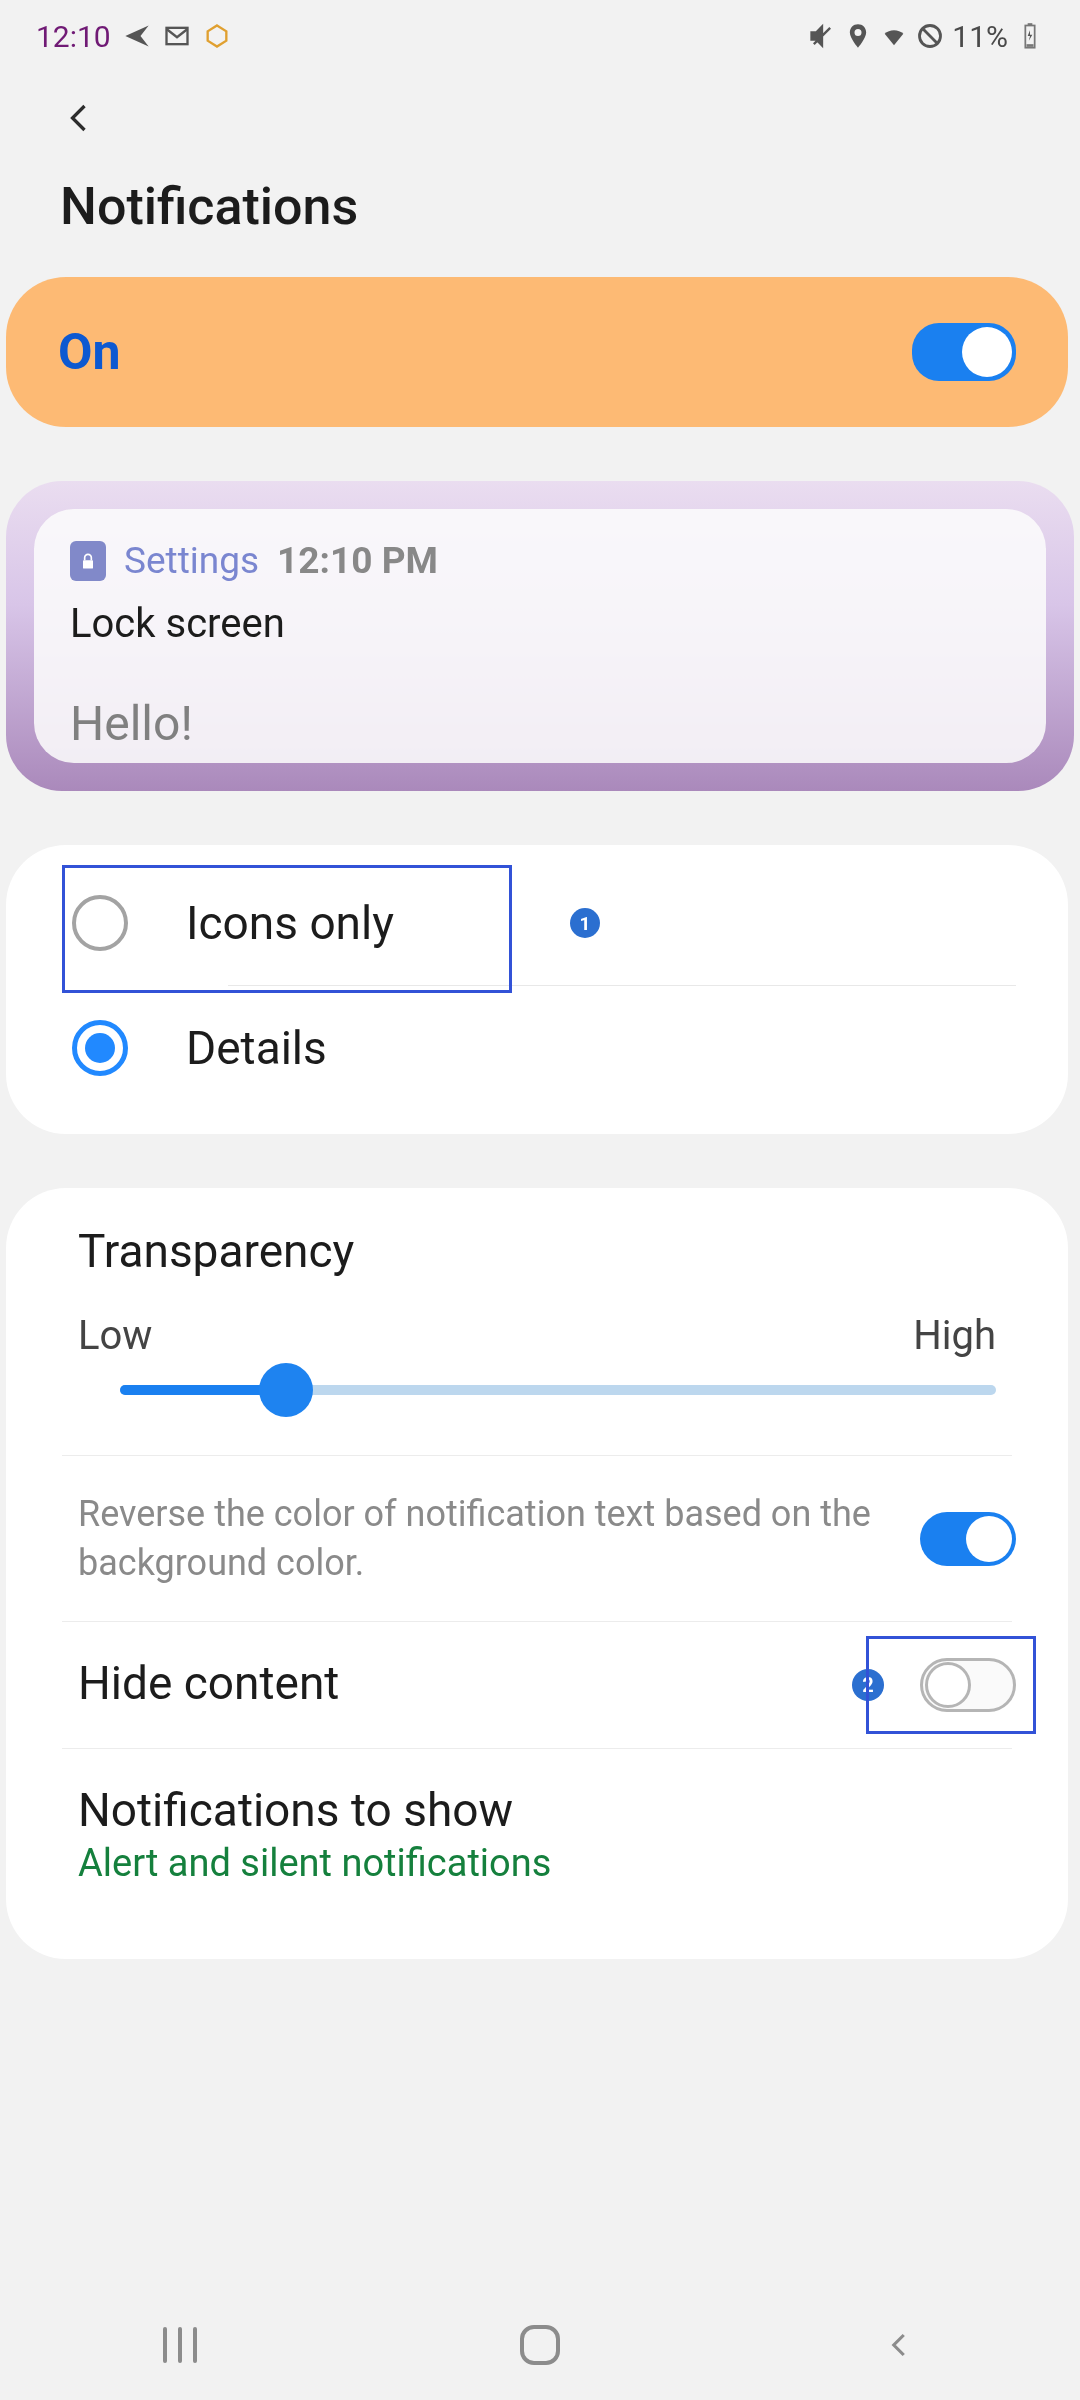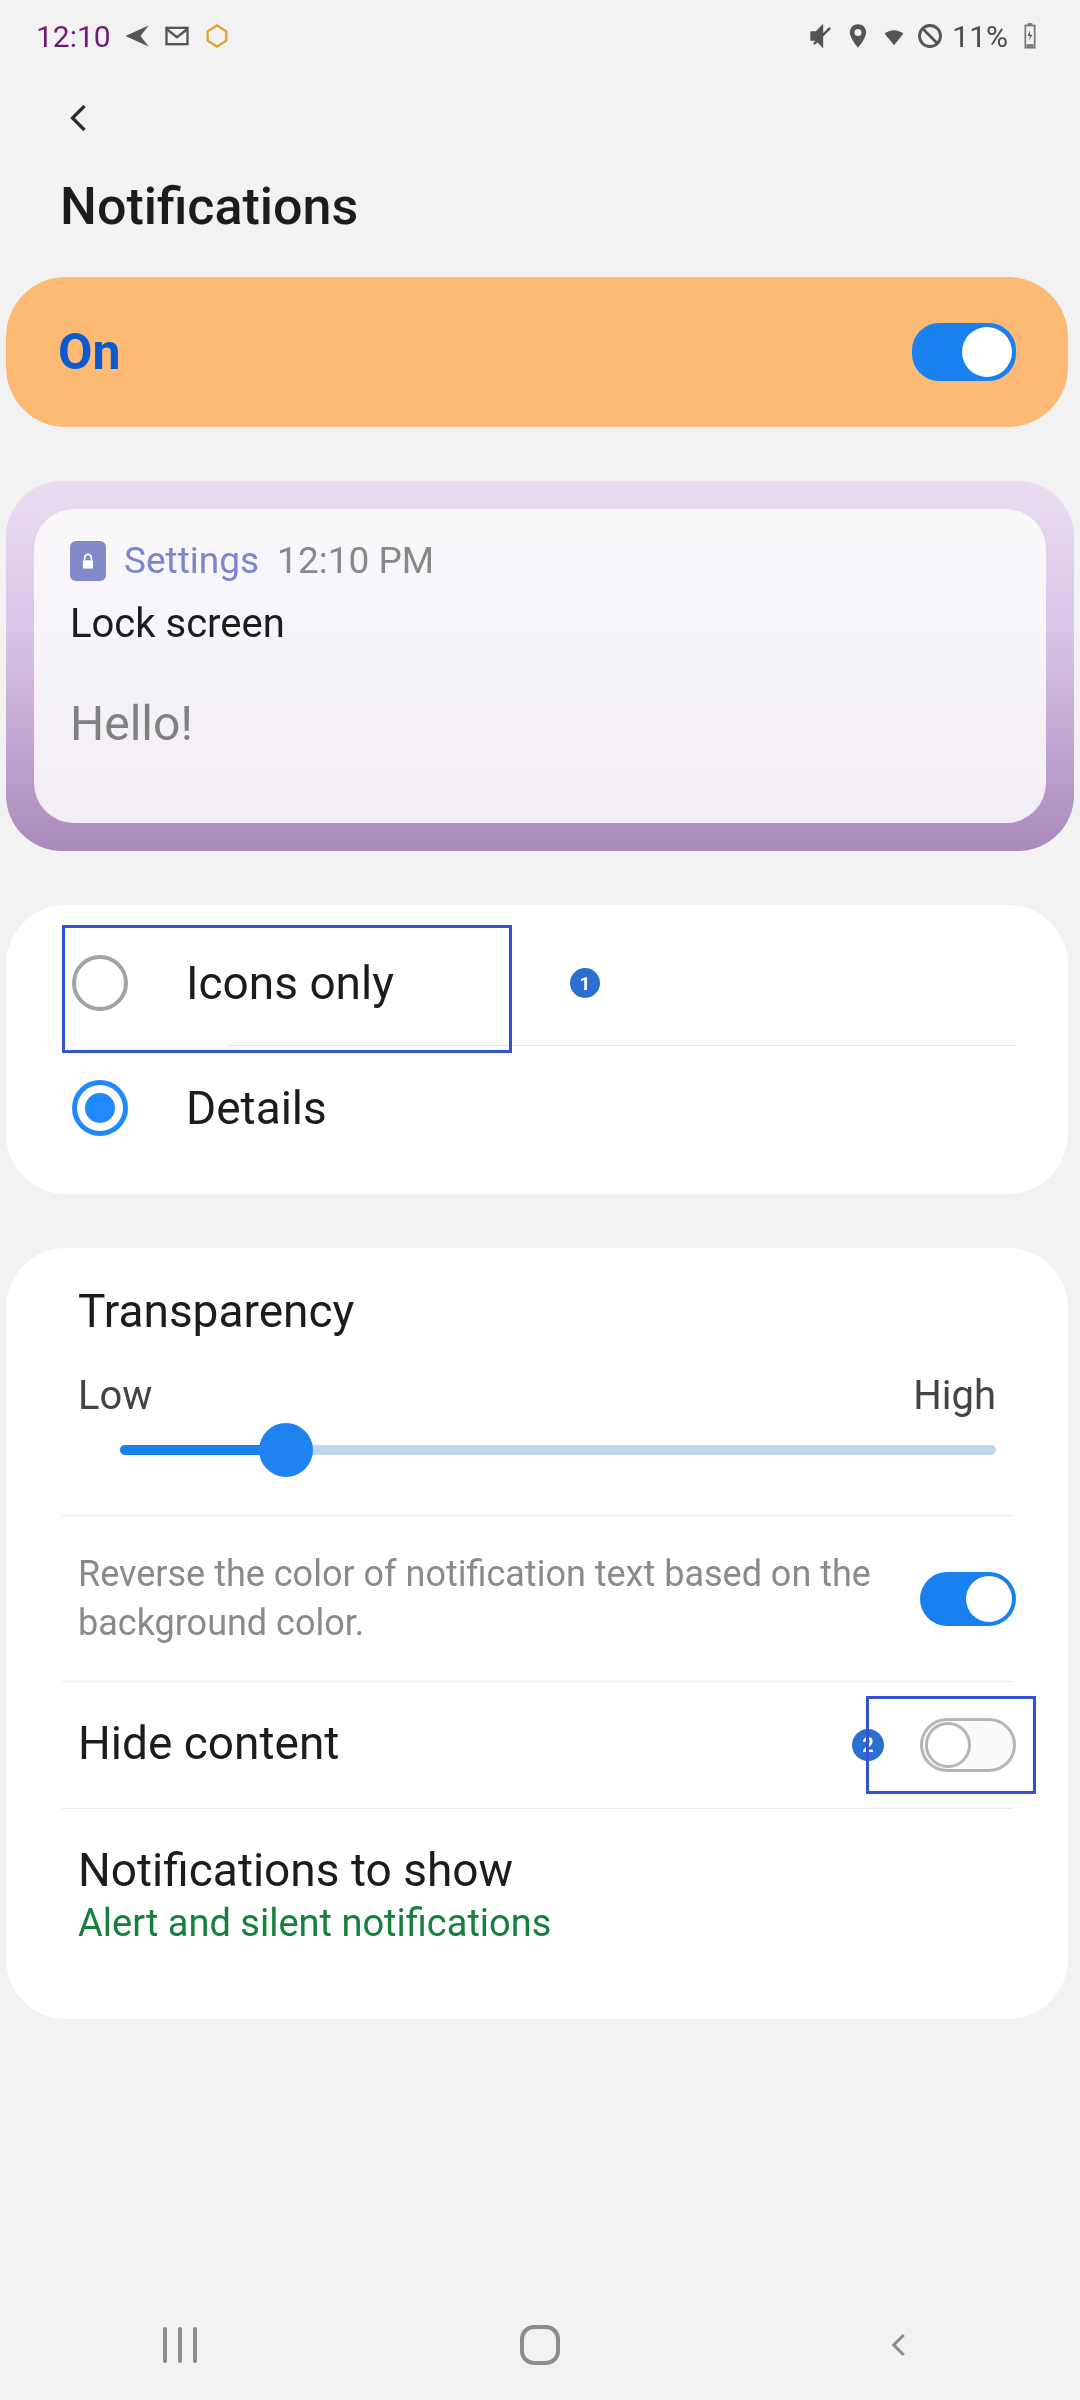--- a/index.html
+++ b/index.html
@@ -11,26 +11,26 @@
     .status-icon { width: 28px; height: 28px; }
 
     .header { display: flex; gap: 36px; padding: 24px 36px 40px 60px; flex-direction: column; }
     .back-btn { width: 40px; height: 44px; display: flex; align-items: center; justify-content: center; }
     .page-title { font-size: 52px; font-weight: 500; color: #1c1c1c; }
 
     .card { background: #fff; border-radius: 60px; margin: 0 12px 0 6px; }
 
     .on-card { background: #fdba74; padding: 46px 52px; font-size: 50px; font-weight: 700; color: #0d59d1; display: flex; justify-content: space-between; align-items: center; margin-bottom: 54px; }
 
-    .preview-card { margin: 0 6px 54px 6px; border-radius: 56px; overflow: hidden; position: relative; height: 370px; background: linear-gradient(180deg, #eaddf0 0%, #d8c5e8 40%, #aa89bb 100%); }
+    .preview-card { margin: 0 6px 54px 6px; border-radius: 56px; overflow: hidden; position: relative; height: 310px; background: linear-gradient(180deg, #eaddf0 0%, #d8c5e8 40%, #aa89bb 100%); }
     .notif-preview { position: absolute; left: 28px; right: 28px; top: 28px; bottom: 28px; background: rgba(252,252,252,0.87); border-radius: 40px; padding: 30px 36px; }
     .notif-row1 { display: flex; align-items: center; gap: 18px; margin-bottom: 18px; }
     .lock-badge { width: 36px; height: 40px; background: #8189c9; border-radius: 6px; display: flex; align-items: center; justify-content: center; }
     .notif-app { color: #7a86d0; font-size: 37px; font-weight: 400; }
-    .notif-time { color: #888; font-size: 37px; }
+    .notif-time { color: #888; font-size: 37px; font-weight: bold; }
     .notif-title { font-size: 40px; color: #1c1c1c; margin-bottom: 10px; }
     .notif-body { font-size: 48px; color: #808080; margin-top: 48px; }
 
     .style-card { padding: 16px 0 24px 0; margin-bottom: 54px; }
     .style-row { display: flex; align-items: center; padding: 34px 52px 34px 66px; position: relative; gap: 58px; }
     .style-divider { margin-left: 222px; margin-right: 52px; border: none; border-top: 1px solid #e8e8e8; }
     .radio { width: 56px; height: 56px; border-radius: 50%; flex-shrink: 0; }
     .radio-unselected { border: 4px solid #a3a3a3; }
     .radio-selected { border: 5px solid #2189ff; display: flex; align-items: center; justify-content: center; }
     .radio-selected::after { content: ''; width: 30px; height: 30px; background: #2189ff; border-radius: 50%; }

